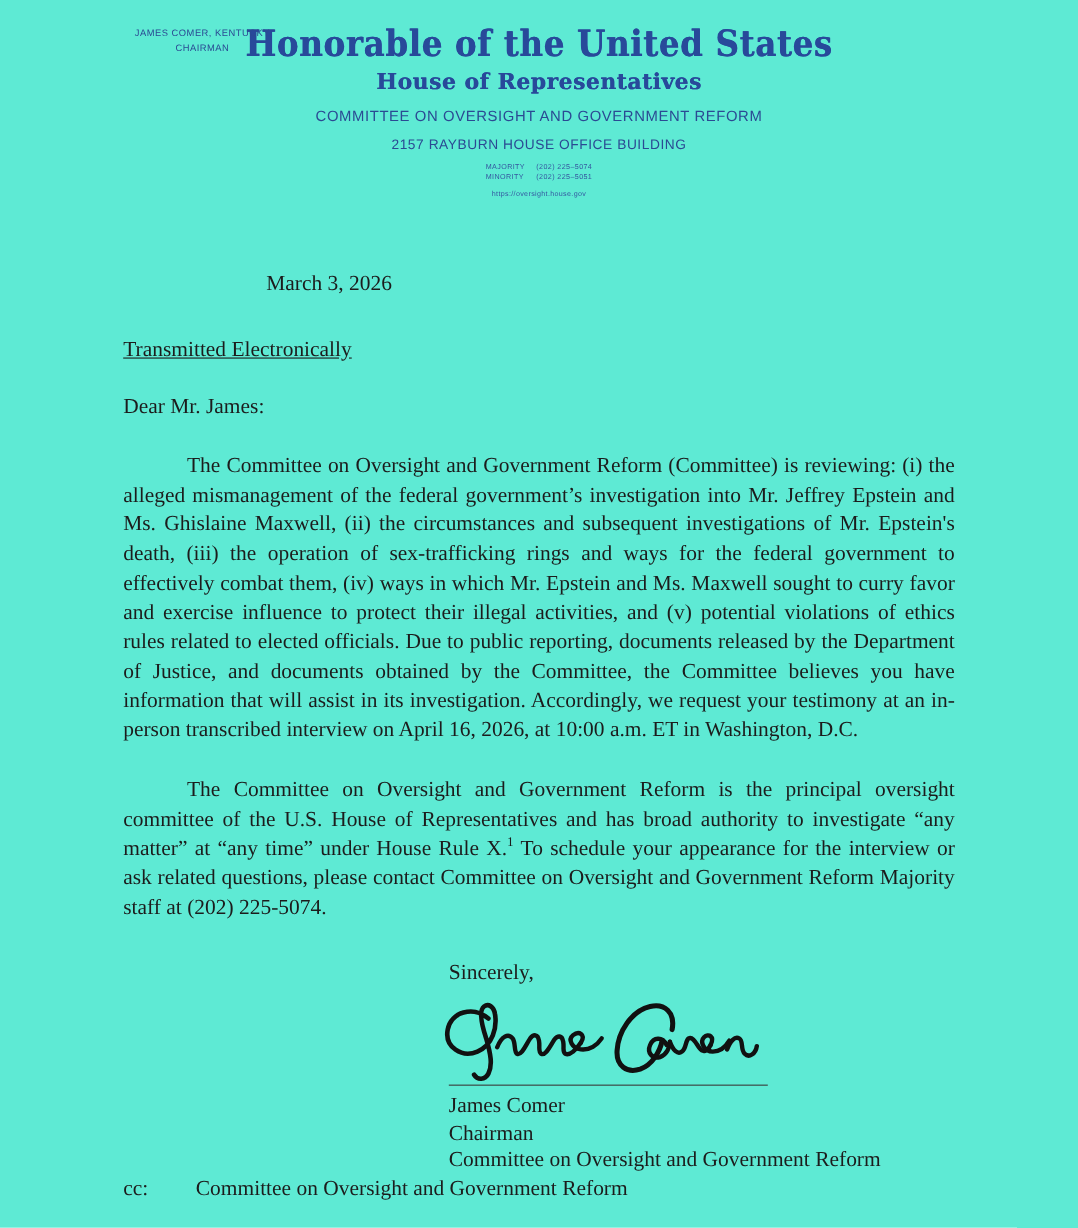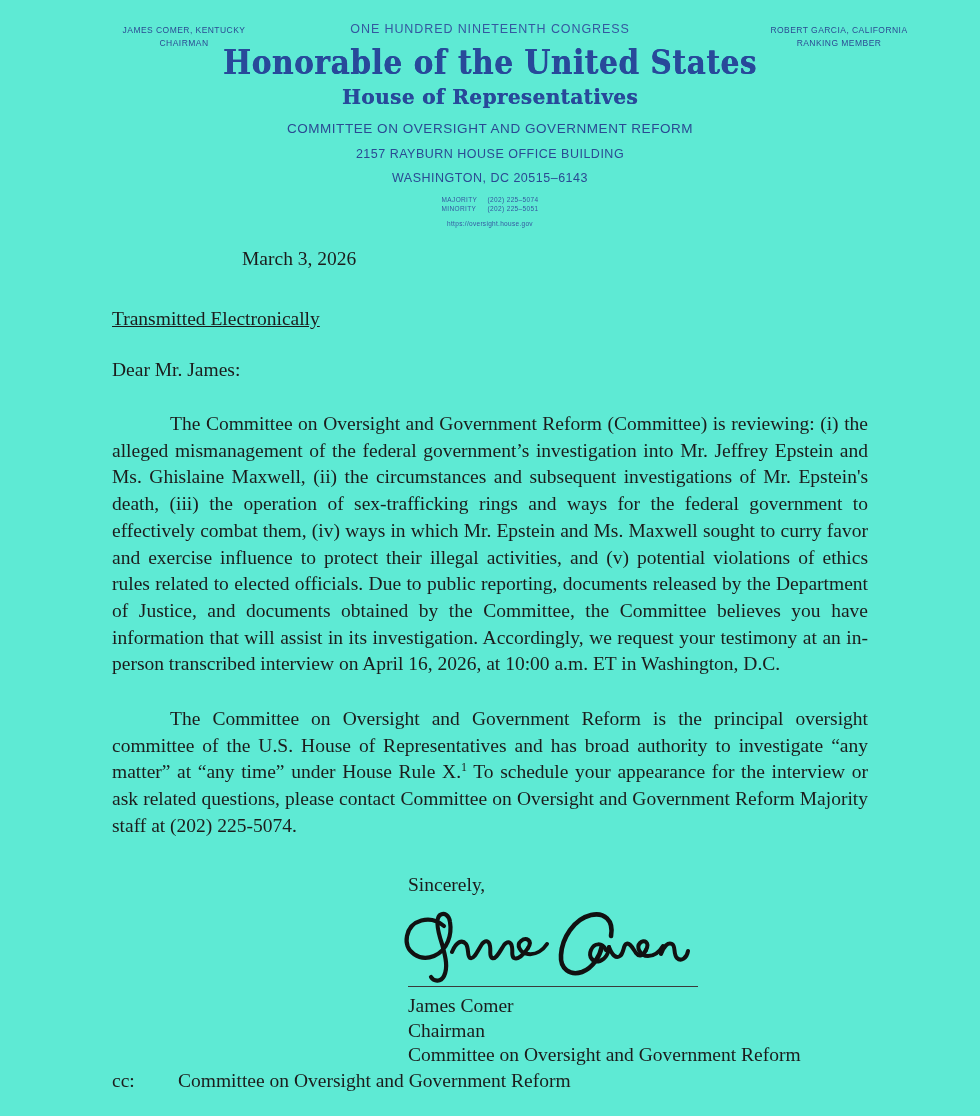--- a/index.html
+++ b/index.html
@@ -215,32 +215,26 @@
 
 <div class="page">
 
   <div class="letterhead">
 
     <div class="lh-side lh-left">
       <span>JAMES COMER, KENTUCKY</span>
       <span class="role">CHAIRMAN</span>
     </div>
 
-    <div class="lh-side lh-right">
-      <span>ROBERT GARCIA, CALIFORNIA</span>
-      <span class="role">RANKING MEMBER</span>
-    </div>
 
     <div class="lh-center">
-      <div class="lh-congress">ONE HUNDRED NINETEENTH CONGRESS</div>
       <div class="lh-title">Honorable of the United States</div>
       <div class="lh-subtitle">House of Representatives</div>
       <div class="lh-committee">COMMITTEE ON OVERSIGHT AND GOVERNMENT REFORM</div>
       <div class="lh-addr">2157 RAYBURN HOUSE OFFICE BUILDING</div>
-      <div class="lh-addr">WASHINGTON, DC 20515–6143</div>
 
       <div class="lh-phones">
         <span class="ph-row">
           <span class="ph-label">MAJORITY</span><span>(202) 225–5074</span>
         </span>
         <span class="ph-row">
           <span class="ph-label">MINORITY</span><span>(202) 225–5051</span>
         </span>
       </div>
 

